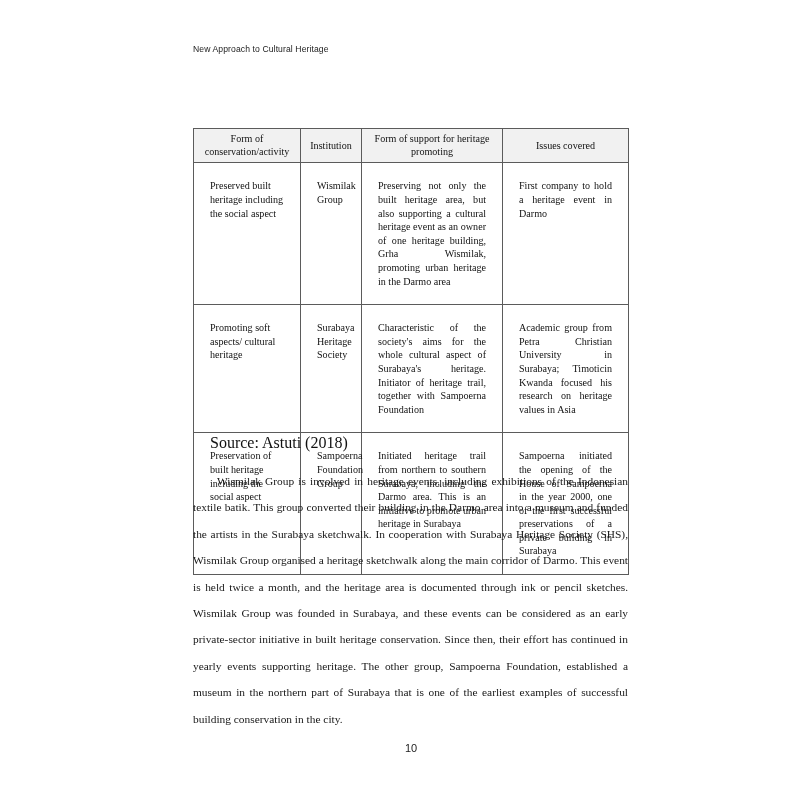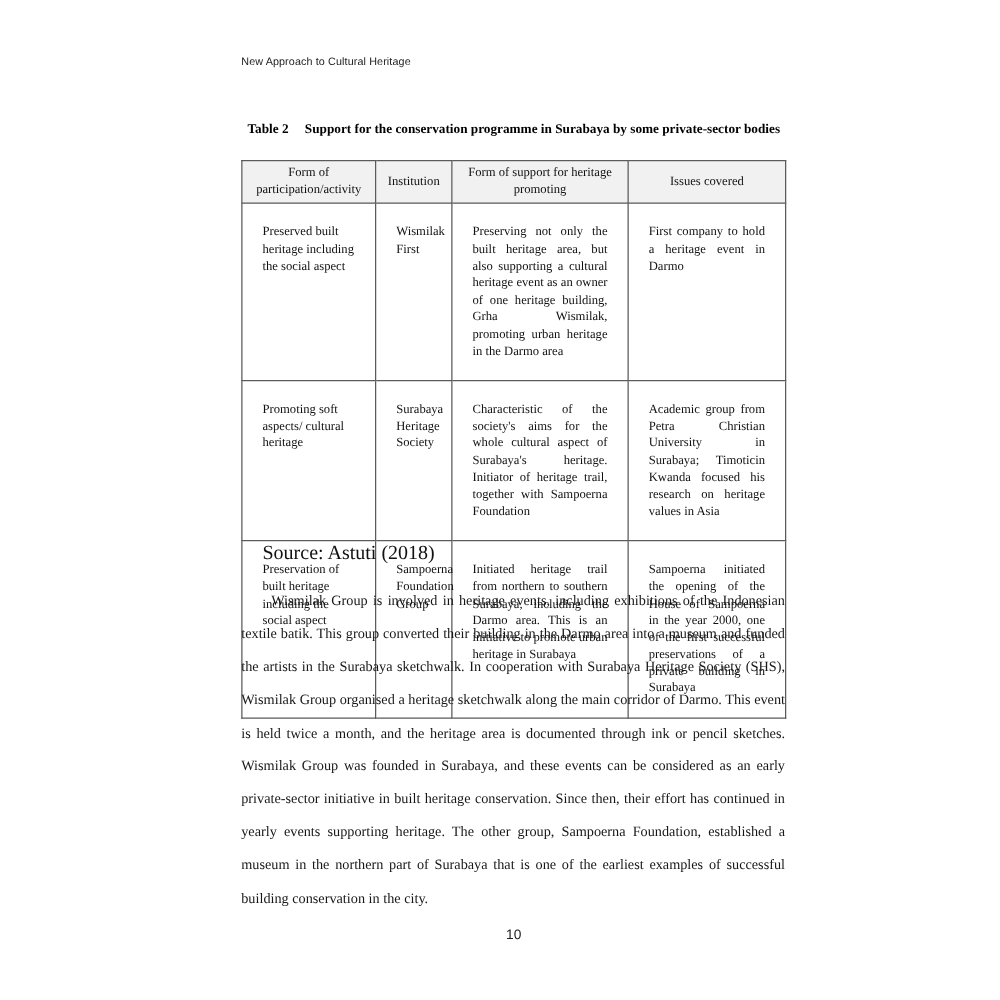--- a/index.html
+++ b/index.html
@@ -140,44 +140,41 @@
     color: #222;
   }
 </style>
 </head>
 <body>
 
 <div class="page">
 
   <div class="running-head">New Approach to Cultural Heritage</div>
 
-  <div class="table-caption">
-    <span class="cap-label">Table 2</span><span>Support for the conservation programme in Surabaya by some private-sector bodies</span>
-  </div>
 
   <div class="table-wrap">
     <table class="data-table">
       <colgroup>
         <col class="col1">
           <col class="col2">
           <col class="col3">
           <col class="col4">
       </colgroup>
       <thead>
         <tr>
-          <th>Form of participation/activity</th>
+          <th>Form of conservation/activity</th>
           <th>Institution</th>
           <th>Form of support for heritage promoting</th>
           <th>Issues covered</th>
         </tr>
       </thead>
       <tbody>
         <tr class="row1">
           <td class="c-left">Preserved built heritage including the social aspect</td>
-          <td class="c-left">Wismilak First</td>
+          <td class="c-left">Wismilak Group</td>
           <td class="c-just">Preserving not only the built heritage area, but also supporting a cultural heritage event as an owner of one heritage building, Grha Wismilak, promoting urban heritage in the Darmo area</td>
           <td class="c-just">First company to hold a heritage event in Darmo</td>
         </tr>
         <tr class="row2">
           <td class="c-left">Promoting soft aspects/ cultural heritage</td>
           <td class="c-left">Surabaya Heritage Society</td>
           <td class="c-just">Characteristic of the society's aims for the whole cultural aspect of Surabaya's heritage. Initiator of heritage trail, together with Sampoerna Foundation</td>
           <td class="c-just">Academic group from Petra Christian University in Surabaya; Timoticin Kwanda focused his research on heritage values in Asia</td>
         </tr>
         <tr class="row3">

